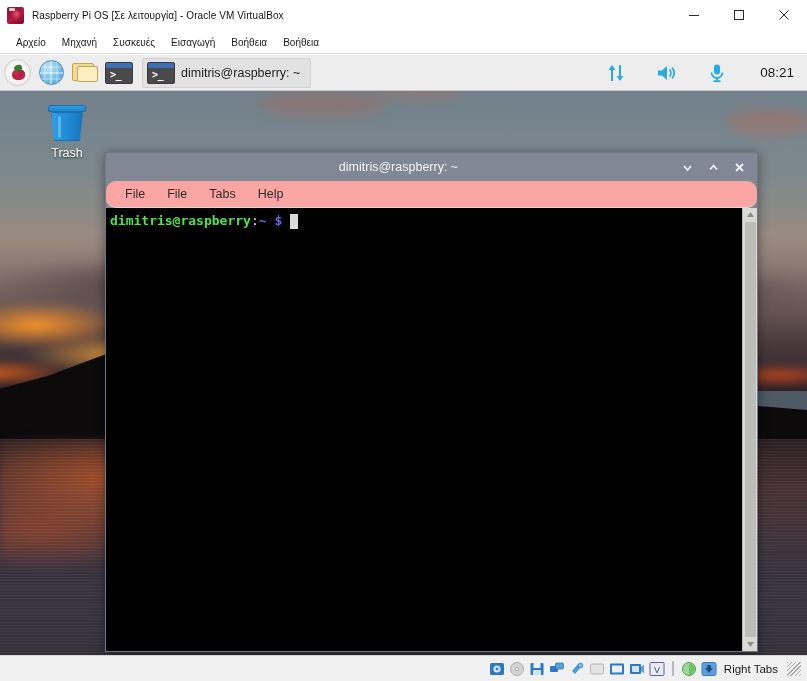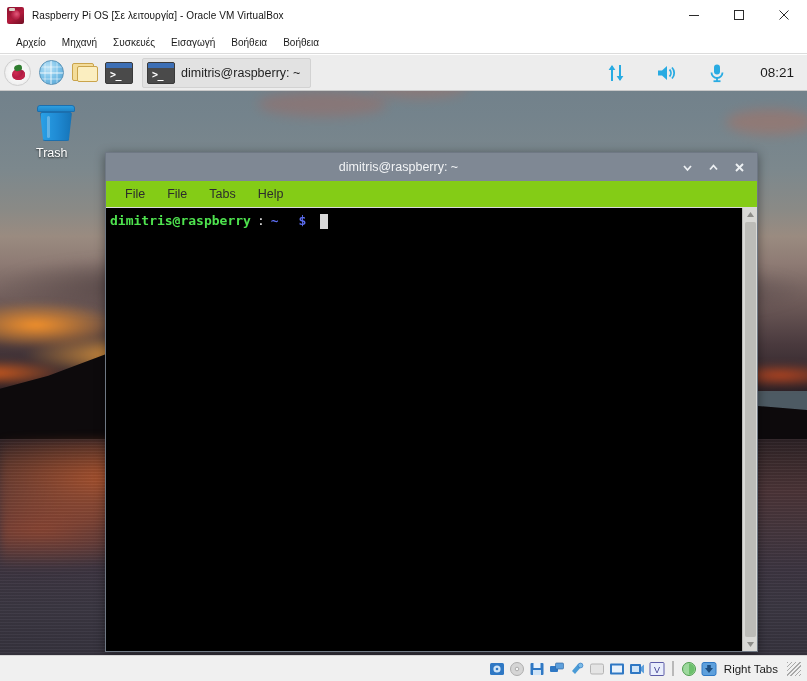--- a/index.html
+++ b/index.html
@@ -203,21 +203,21 @@
   .tb-right {
     margin-left: auto; display: flex; align-items: center; gap: 30px;
     padding-right: 13px;
   }
   .tb-clock { font-size: 13.5px; color: #1c1c1c; margin-left: 4px; }
   .tb-icon { display: flex; align-items: center; justify-content: center; }
 
   
   .desk-icon {
     position: absolute; left: 36px; top: 48px; width: 62px;
-    display: flex; flex-direction: column; z-index: 5;
+    display: flex; flex-direction: column; align-items: center; z-index: 5;
   }
   .trash-can { width: 40px; height: 40px; position: relative; }
   .trash-lid {
     position: absolute; left: 1px; top: 2px; width: 38px; height: 7px;
     background: linear-gradient(to bottom, #2f9fe0 0%, #1f86c9 100%);
     border-radius: 3px 3px 1px 1px; border: 1px solid #1b6fae;
   }
   .trash-body {
     position: absolute; left: 4px; top: 9px; width: 32px; height: 29px;
     background: linear-gradient(to right, #2aa0e6 0%, #1f8ad3 55%, #1675b9 100%);
@@ -244,32 +244,33 @@
     height: 28px; background: #7f8894; display: flex; align-items: center;
     padding: 0 6px 0 10px; flex: 0 0 auto;
   }
   .term-title {
     flex: 1 1 auto; text-align: center; font-size: 12.5px; color: #f2f4f6;
     white-space: nowrap; overflow: hidden; text-overflow: ellipsis;
   }
   .term-btns { display: flex; align-items: center; gap: 13px; padding-right: 5px; }
   .term-btn { color: #edf0f3; display: flex; align-items: center; justify-content: center; width: 13px; height: 13px; }
   .term-menubar {
-    height: 27px; background: #84cc16; display: flex; align-items: center;
+    height: 27px; background: #fca5a5; display: flex; align-items: center;
     padding-left: 10px; gap: 4px; flex: 0 0 auto;
     border-bottom: 1px solid #dadada;
+    border-radius: 10px;
   }
   .term-menuitem { font-size: 12.5px; color: #2c2c2c; padding: 3px 9px; }
   .term-body { flex: 1 1 auto; display: flex; background: #000000; min-height: 0; }
   .term-screen {
     flex: 1 1 auto; background: #000000; padding: 5px 0 0 4px;
     font-family: "DejaVu Sans Mono", monospace; font-size: 13px; line-height: 16px;
     overflow: hidden;
   }
-  .prompt-line { white-space: pre; display: flex; align-items: flex-end; gap: 6px; }
+  .prompt-line { white-space: pre; display: flex; align-items: flex-end; }
   .p-user { color: #4ee24e; font-weight: bold; }
   .p-colon { color: #e6e6e6; }
   .p-path { color: #5c6df0; font-weight: bold; }
   .p-dollar { color: #5c6df0; font-weight: bold; }
   .p-cursor {
     display: inline-block; width: 8px; height: 15px; background: #d9d9d9;
     margin-left: 8px;
   }
   .term-scroll {
     width: 15px; background: #d9d9d6; flex: 0 0 auto;

